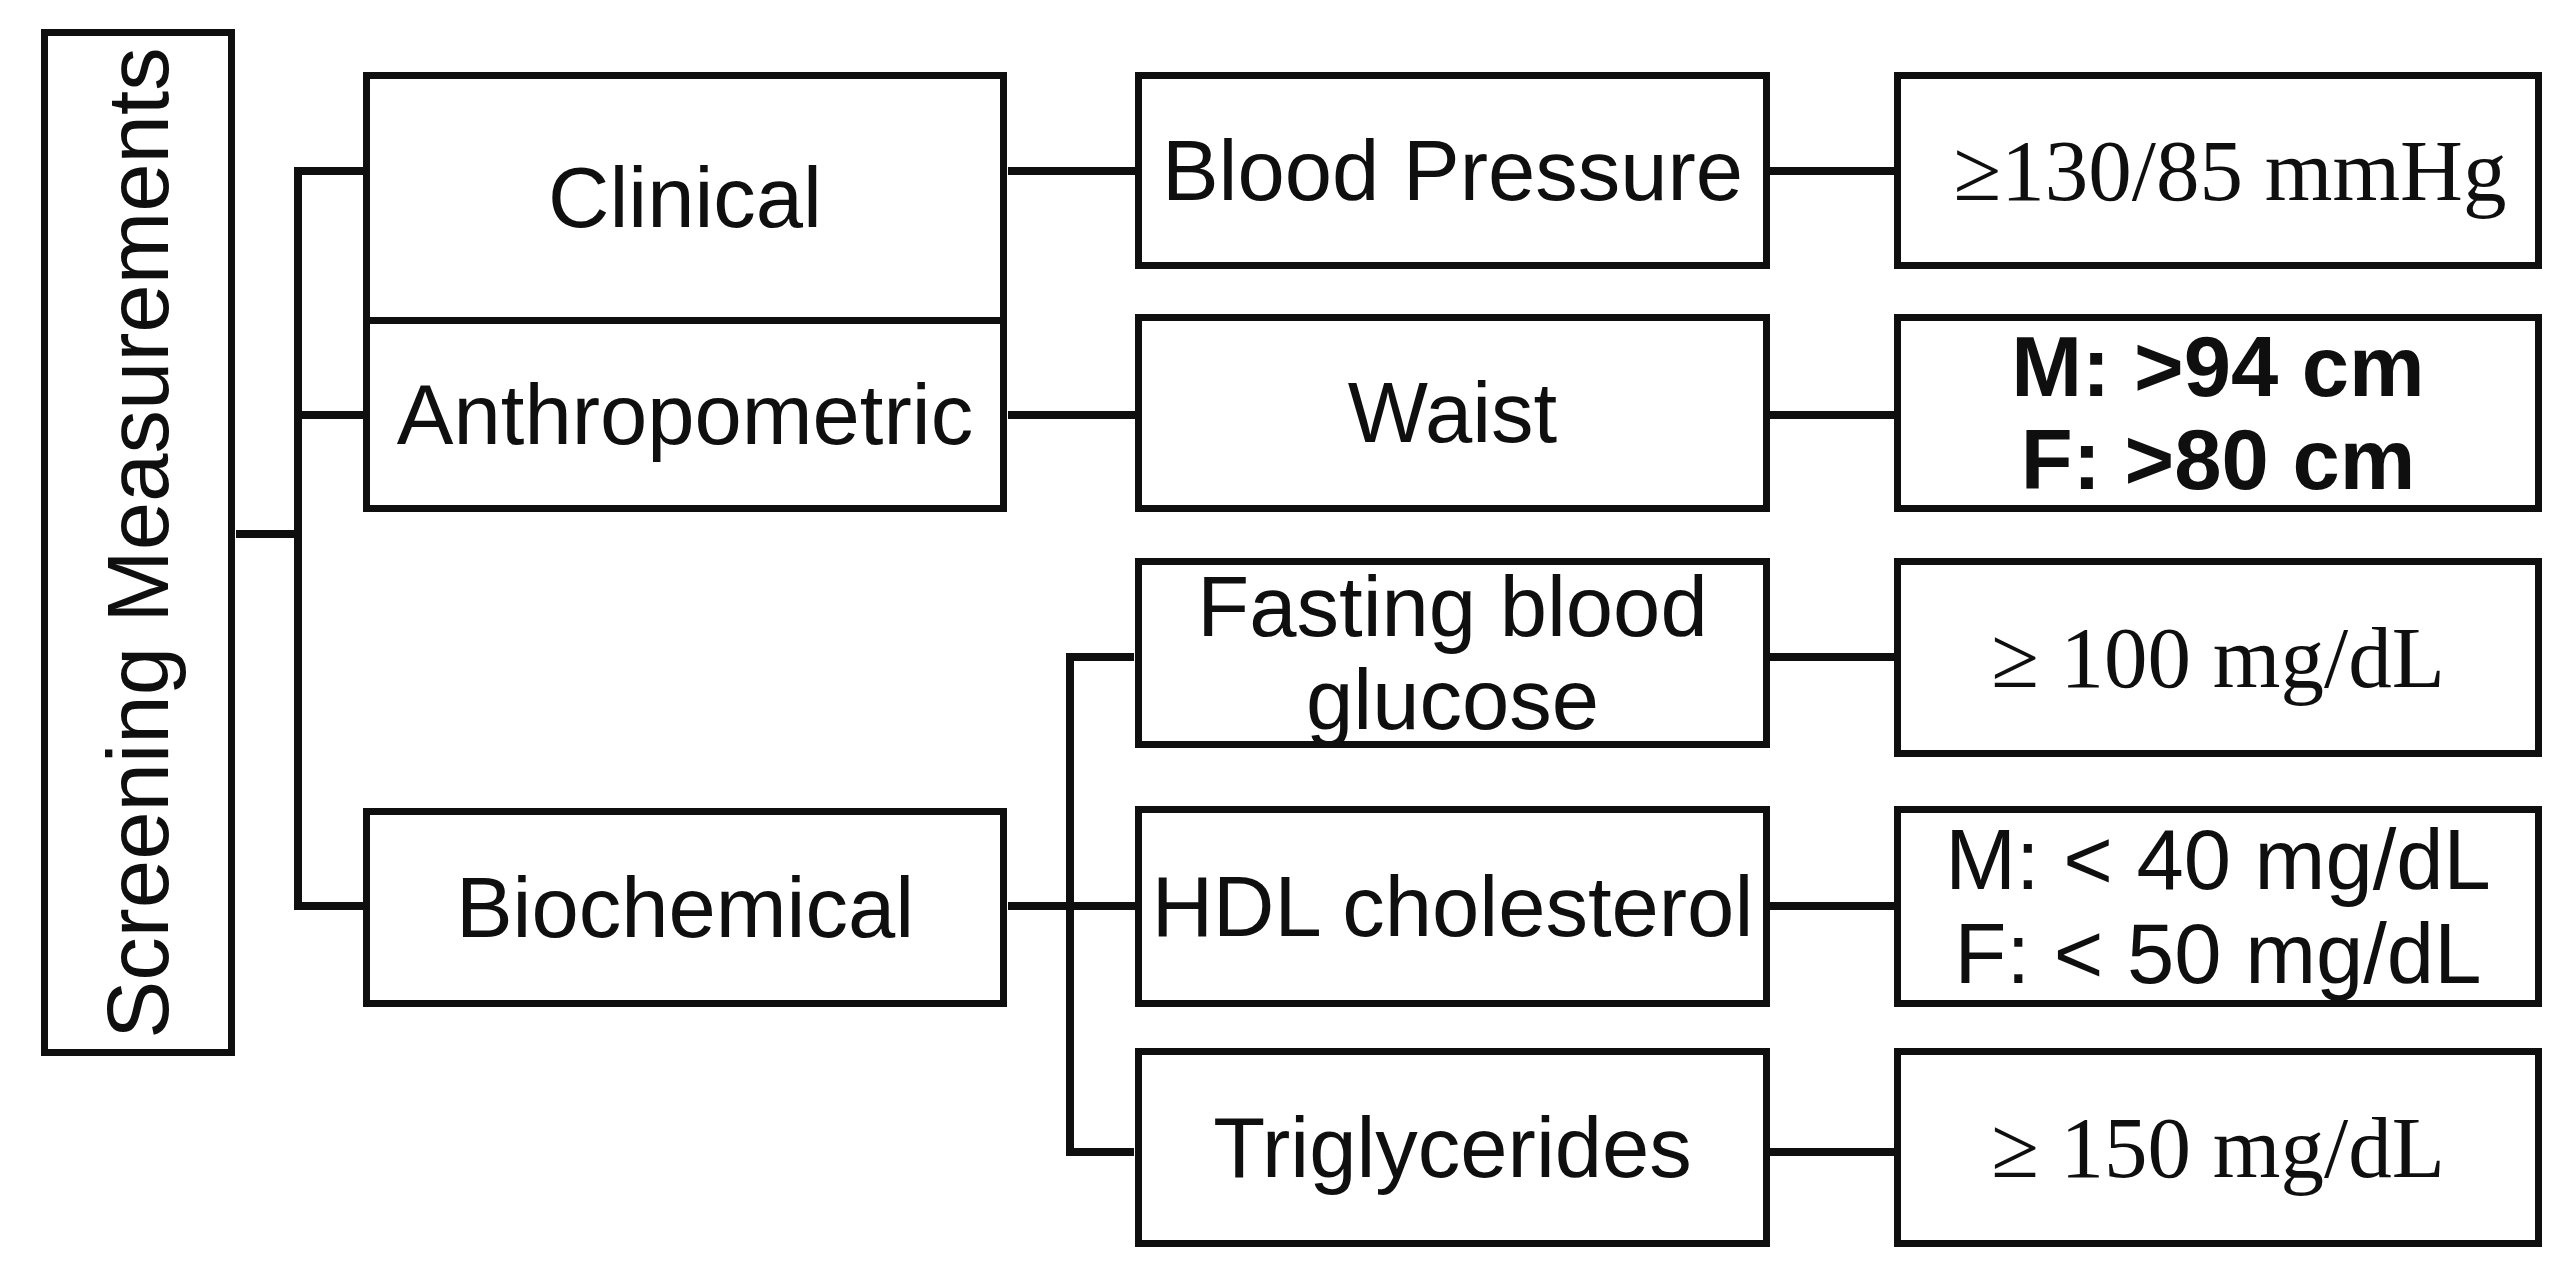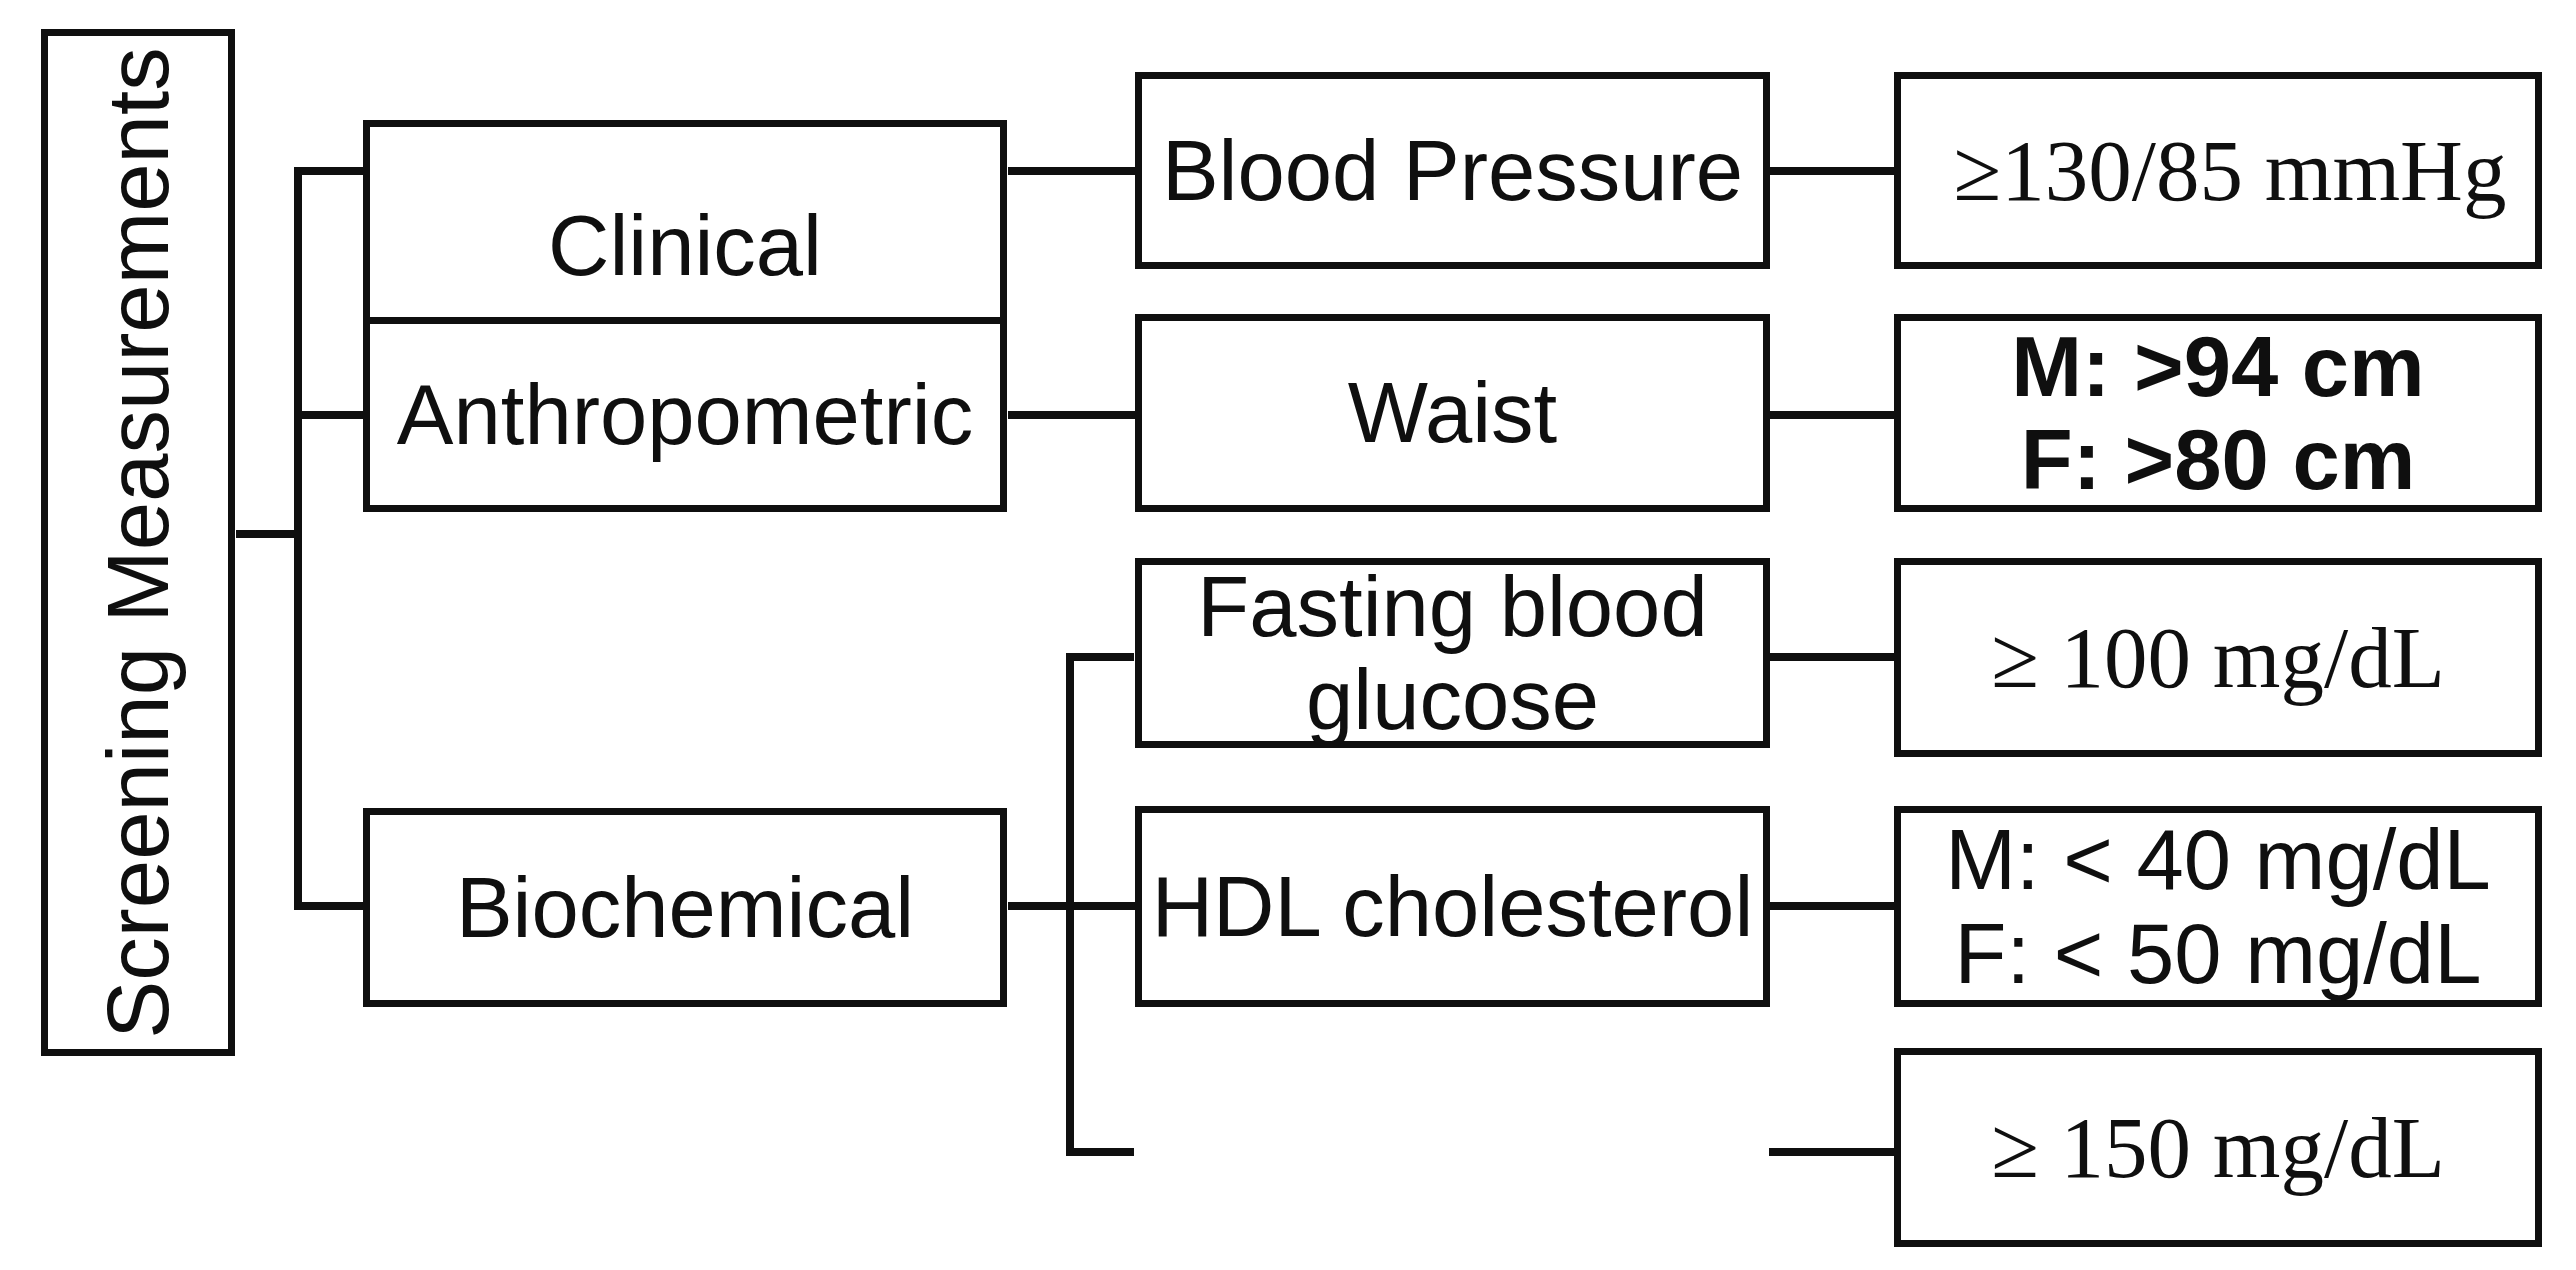--- a/index.html
+++ b/index.html
@@ -27,21 +27,21 @@
   .ln{display:block;white-space:nowrap;}
   
   #root-box{left:41px;top:29px;width:194px;height:1027px;}
   #root-box .vlabel{
     transform:rotate(-90deg);
     white-space:nowrap;
     font-size:87px;
   }
   
   .col-cat{left:363px;width:644px;}
-  #box-clinical{top:72px;height:252px;margin-top:48px;}
+  #box-clinical{top:72px;height:252px;}
   #box-anthropometric{top:317px;height:195px;text-align:right;}
   #box-biochemical{top:808px;height:199px;}
   
   .col-meas{left:1135px;width:635px;}
   #box-bp{top:72px;height:197px;}
   #box-waist{top:314px;height:198px;}
   #box-fasting{top:558px;height:190px;}
   #box-hdl{top:806px;height:201px;}
   #box-trig{top:1048px;height:199px;}
   
@@ -96,20 +96,23 @@
   <div class="box col-meas sans" id="box-waist">
     <span class="ln">Waist</span>
   </div>
   <div class="box col-meas sans" id="box-fasting">
     <span class="ln">Fasting blood</span>
     <span class="ln">glucose</span>
   </div>
   <div class="box col-meas sans" id="box-hdl">
     <span class="ln">HDL cholesterol</span>
   </div>
+  <div class="box col-meas sans" id="box-trig">
+    <span class="ln">Triglycerides</span>
+  </div>
 
   <div class="box col-thr serif" id="box-t-bp">
     <span class="ln">≥130/85 mmHg</span>
   </div>
   <div class="box col-thr sans" id="box-t-waist">
     <span class="ln">M: &gt;94 cm</span>
     <span class="ln">F: &gt;80 cm</span>
   </div>
   <div class="box col-thr serif" id="box-t-fasting">
     <span class="ln">≥ 100 mg/dL</span>

